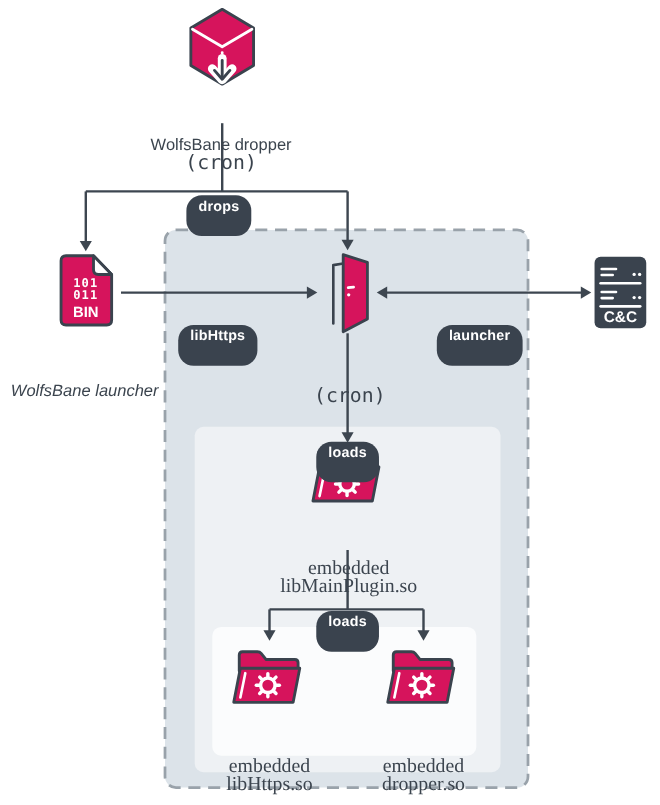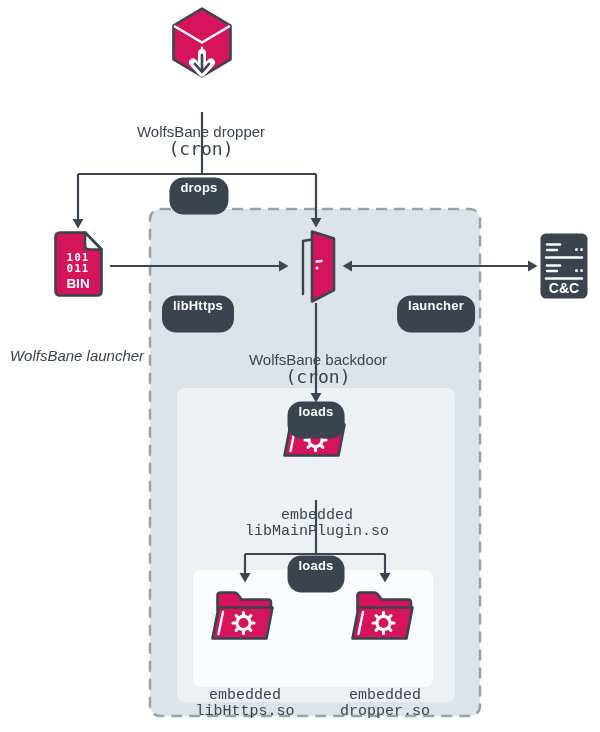--- a/index.html
+++ b/index.html
@@ -26,21 +26,21 @@
   .pill{
     position:absolute;z-index:4;transform:translate(-50%,-50%);
     background:var(--slate);color:#ffffff;font-size:13px;font-weight:700;
     padding:2px 11px 20px;border-radius:14px;white-space:nowrap;letter-spacing:.2px;margin-top:48px;
   }
   .node-label{
     position:absolute;z-index:3;transform:translateX(-50%);
     text-align:center;font-size:15px;line-height:17px;white-space:nowrap;margin-top:43px;
   }
   .mono{font-family:"DejaVu Sans Mono","Liberation Mono",monospace;font-size:18px;}
-  .plugin-label{font-family:Liberation Mono, monospace;font-size:15px;line-height:16px;}
+  .plugin-label{font-family:Liberation Serif, serif;font-size:18px;line-height:16px;}
   .svgtxt{font-family:"Liberation Sans",sans-serif;font-weight:700;fill:#ffffff;}
   .svgmono{font-family:"DejaVu Sans Mono","Liberation Mono",monospace;font-weight:700;fill:#ffffff;}
 </style>
 </head>
 <body>
 
 <div class="canvas">
 
   <div class="box dashed-fill"></div>
   <div class="box inner1"></div>
@@ -183,21 +183,20 @@
   <div class="node-label" style="left:201px;top:80px;">
     <div>WolfsBane dropper</div>
     <div class="mono">(cron)</div>
   </div>
 
   <div class="node-label" style="left:77px;top:304px;font-style:italic;">
     <div>WolfsBane launcher</div>
   </div>
 
   <div class="node-label" style="left:318px;top:308px;">
-    <div>WolfsBane backdoor</div>
     <div class="mono">(cron)</div>
   </div>
 
   <div class="node-label plugin-label" style="left:317px;top:465px;">
     <div>embedded</div>
     <div>libMainPlugin.so</div>
   </div>
 
   <div class="node-label plugin-label" style="left:245px;top:645px;">
     <div>embedded</div>

